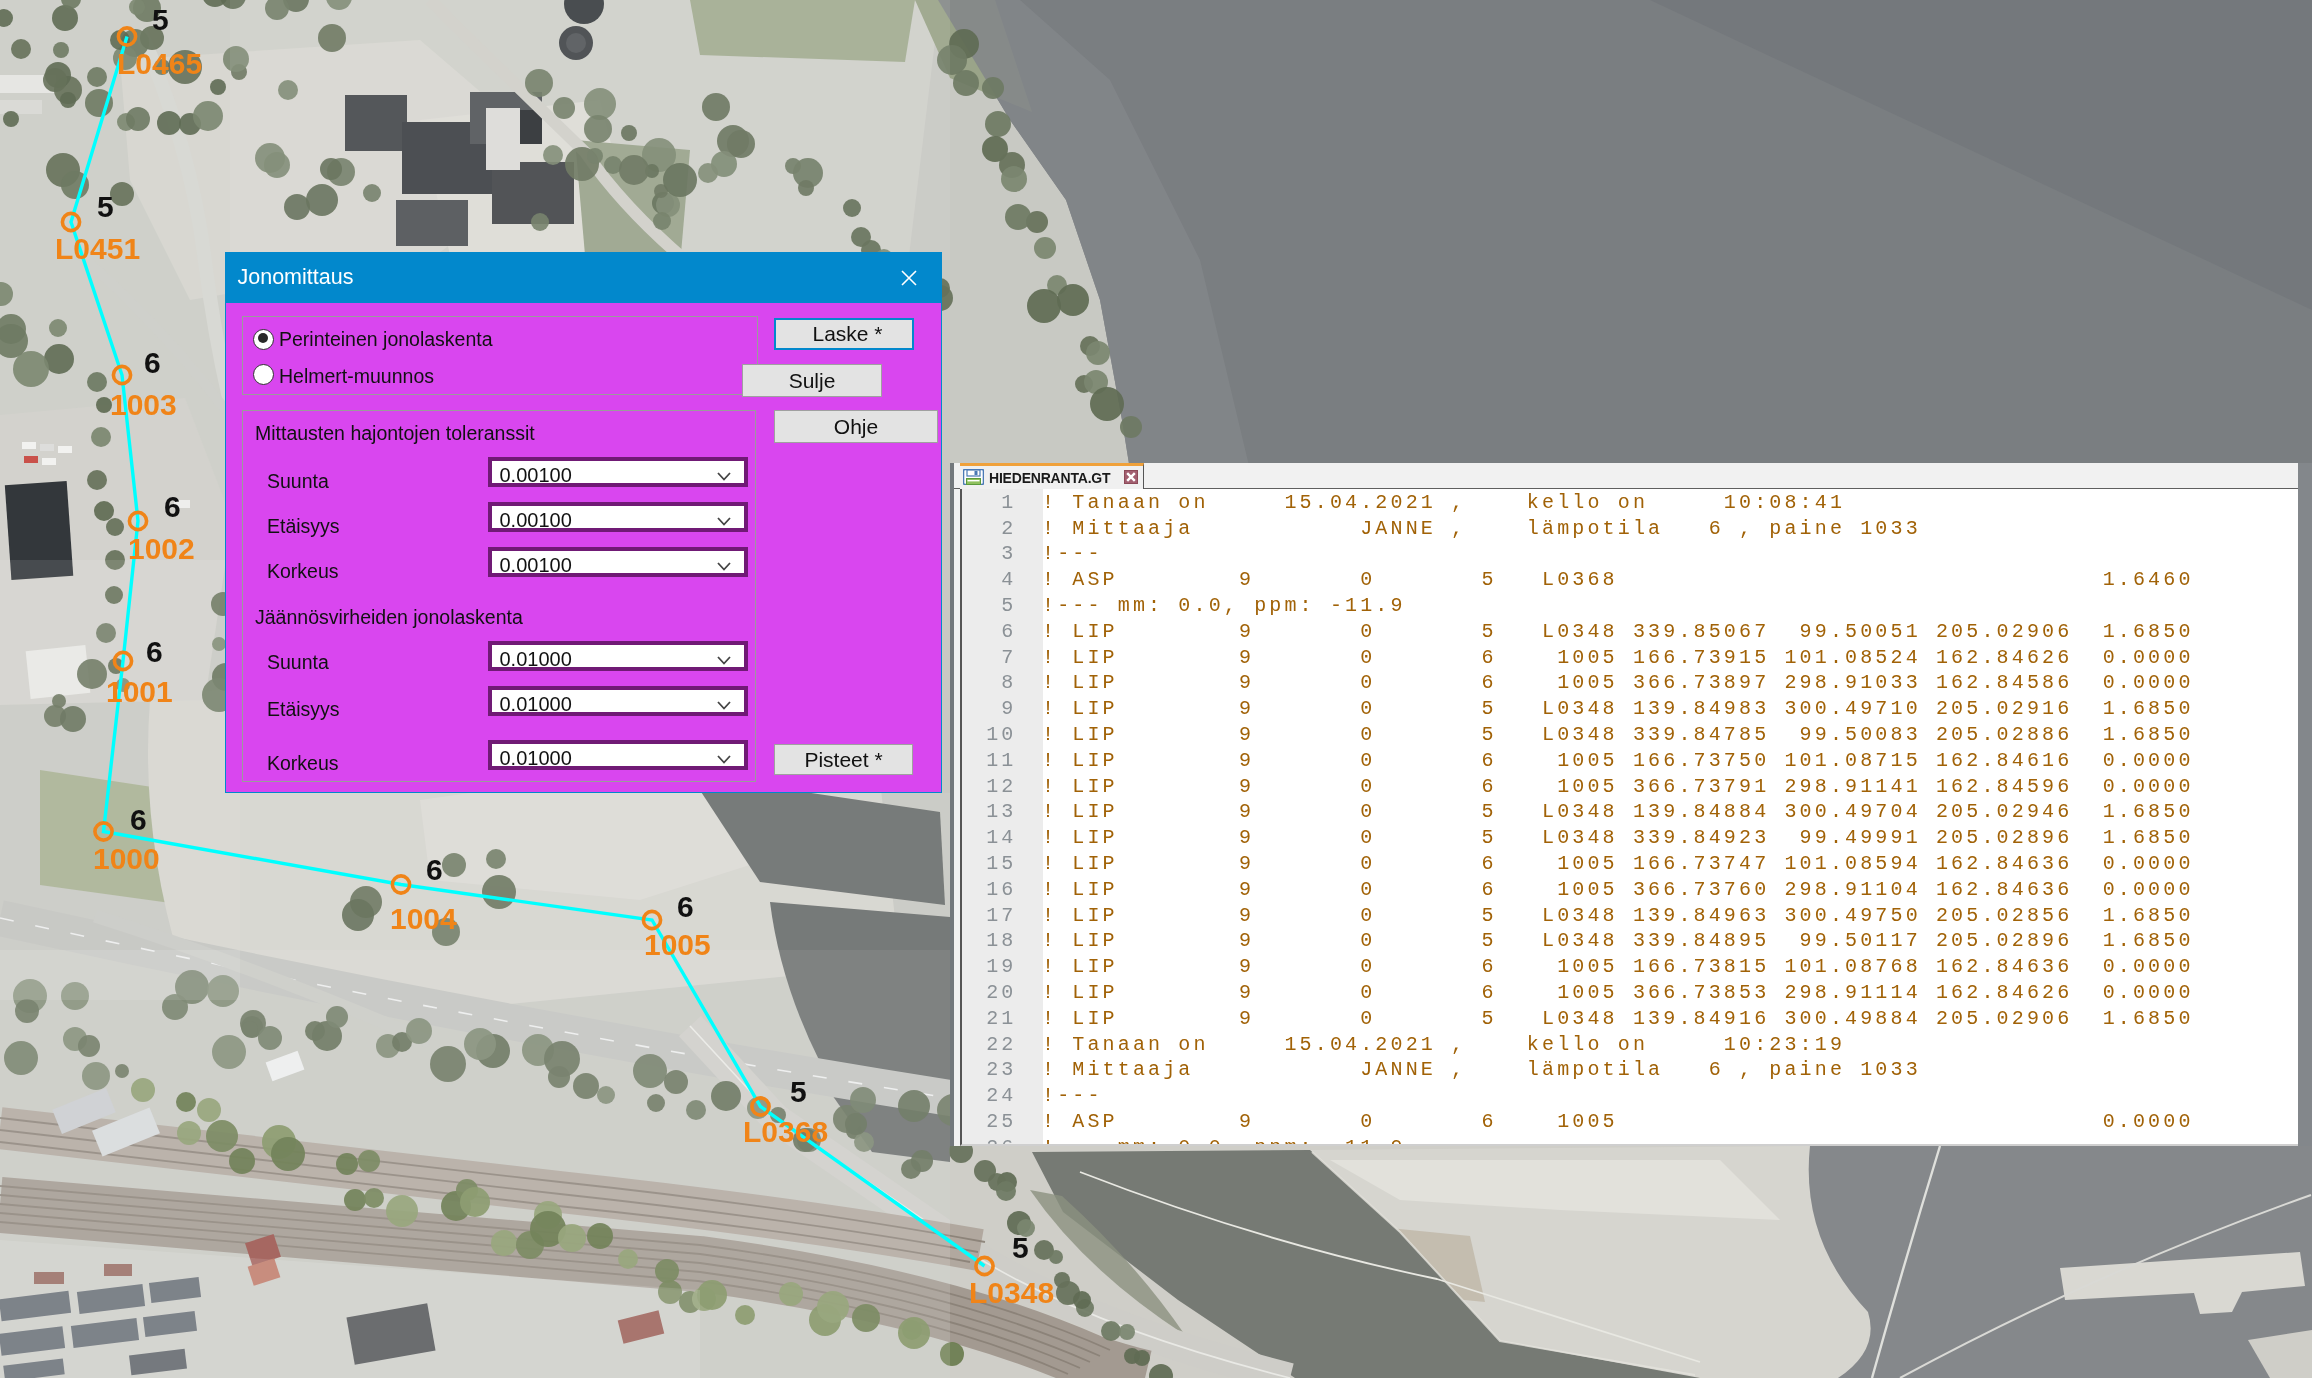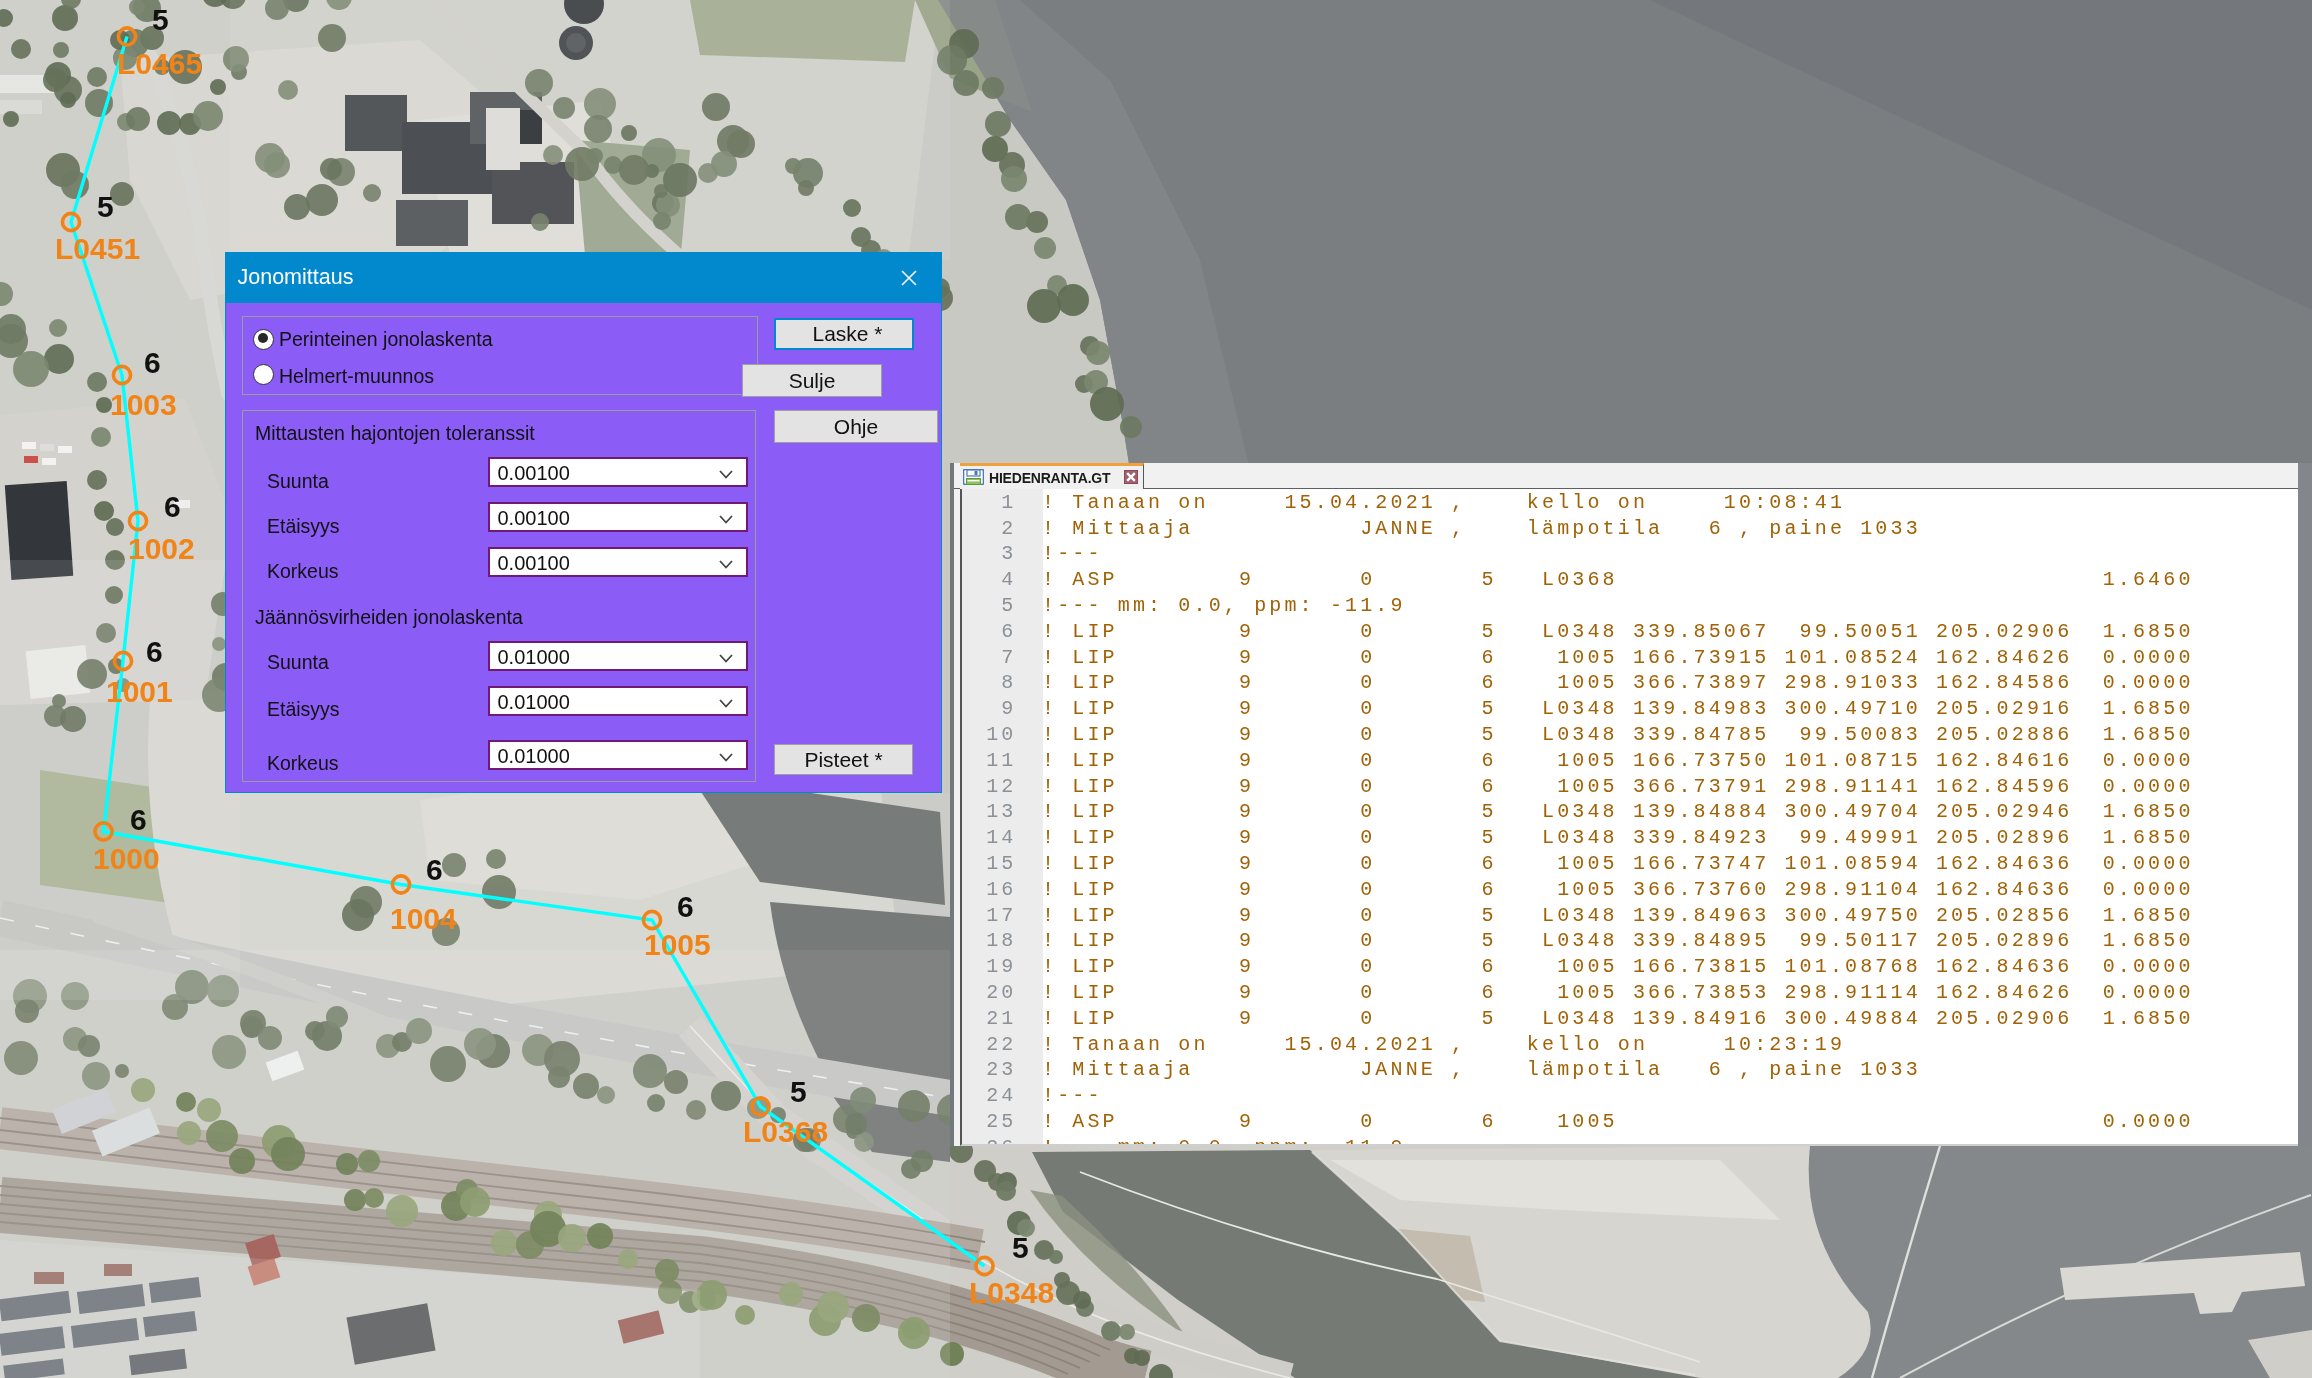--- a/index.html
+++ b/index.html
@@ -1,26 +1,26 @@
 <!DOCTYPE html>
 <html><head><meta charset="utf-8"><style>
 * { margin:0; padding:0; box-sizing:border-box; }
 html,body { width:2312px; height:1378px; overflow:hidden; background:#c8c9c3; font-family:"Liberation Sans", sans-serif; }
 #stage { position:relative; width:2312px; height:1378px; }
 #map { position:absolute; left:0; top:0; }
 
-#dlg { position:absolute; left:225px; top:252px; width:717px; height:541px; background:#8b5cf6; border:1px solid #0288cc; }
+#dlg { position:absolute; left:225px; top:252px; width:717px; height:541px; background:#d946ef; border:1px solid #0288cc; }
 #dlgtitle { position:absolute; left:-1px; top:-1px; width:717px; height:51px; background:#0288cc; }
 #dlgtxt { position:absolute; left:12.5px; top:13px; font-size:21.5px; color:#ffffff; }
 #dlgx { position:absolute; right:18px; top:11px; }
 .grp { position:absolute; border:1px solid #9b9b9b; }
 .radio { position:absolute; width:21px; height:21px; border:1.7px solid #333333; border-radius:50%; background:#ffffff; }
 .rdot { position:absolute; left:3.7px; top:3.7px; width:10px; height:10px; border-radius:50%; background:#282828; }
 .dtext { position:absolute; font-size:19.5px; color:#111111; white-space:nowrap; }
-.combo { position:absolute; width:260px; height:30px; background:#ffffff; border:2px solid #701a75; }
+.combo { position:absolute; width:260px; height:30px; background:#ffffff; border:4px solid #701a75; }
 .combo span { position:absolute; left:8px; top:3px; font-size:20px; color:#111111; }
 .chev { position:absolute; right:12px; top:9px; }
 .btn { position:absolute; background:#e3e3e3; border:1px solid #a0a0a0; font-size:21px; color:#111111; text-align:center; display:flex; align-items:center; justify-content:center; }
 #blaske { border:2.3px solid #0288cc;padding-left:7px; }
 
 #ed { position:absolute; left:950px; top:463px; width:1348px; height:683px; background:#f1f1f1; }
 #edframeL { position:absolute; left:0; top:0; width:4px; height:683px; background:#73787c; }
 #edtabbar { position:absolute; left:4px; top:0; width:1344px; height:25.5px; background:#f1f1f1; border-bottom:1.5px solid #5f5f5f; }
 #edtab { position:absolute; left:10px; top:0; width:183.5px; height:25.5px; background:#f0f0f0; border-top:3.5px solid #f0a13a; border-right:1.5px solid #555555; }
 #floppy { position:absolute; left:3px; top:3px; }

